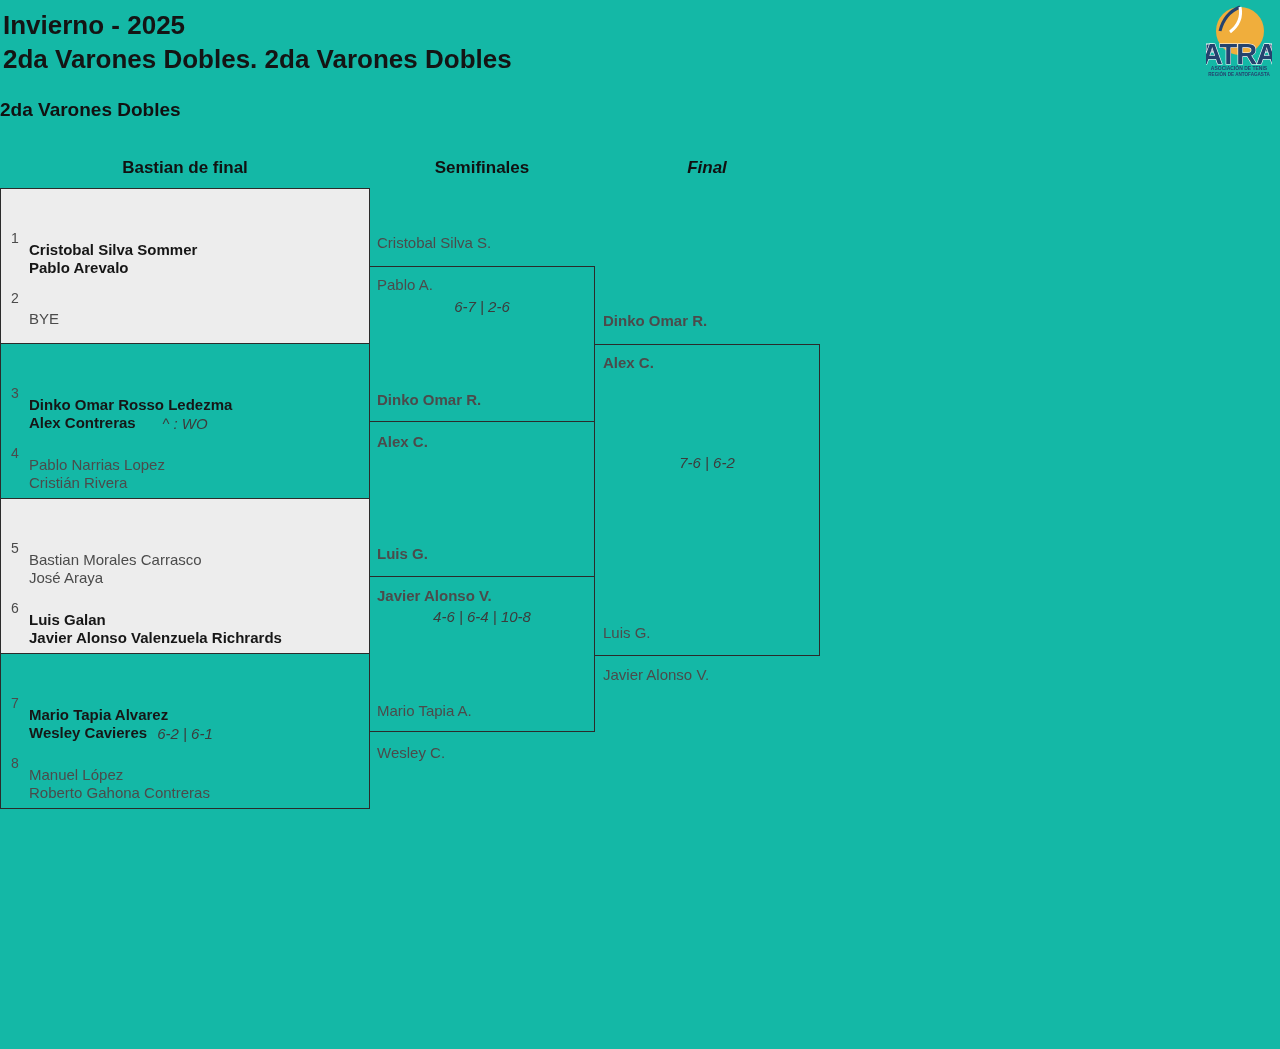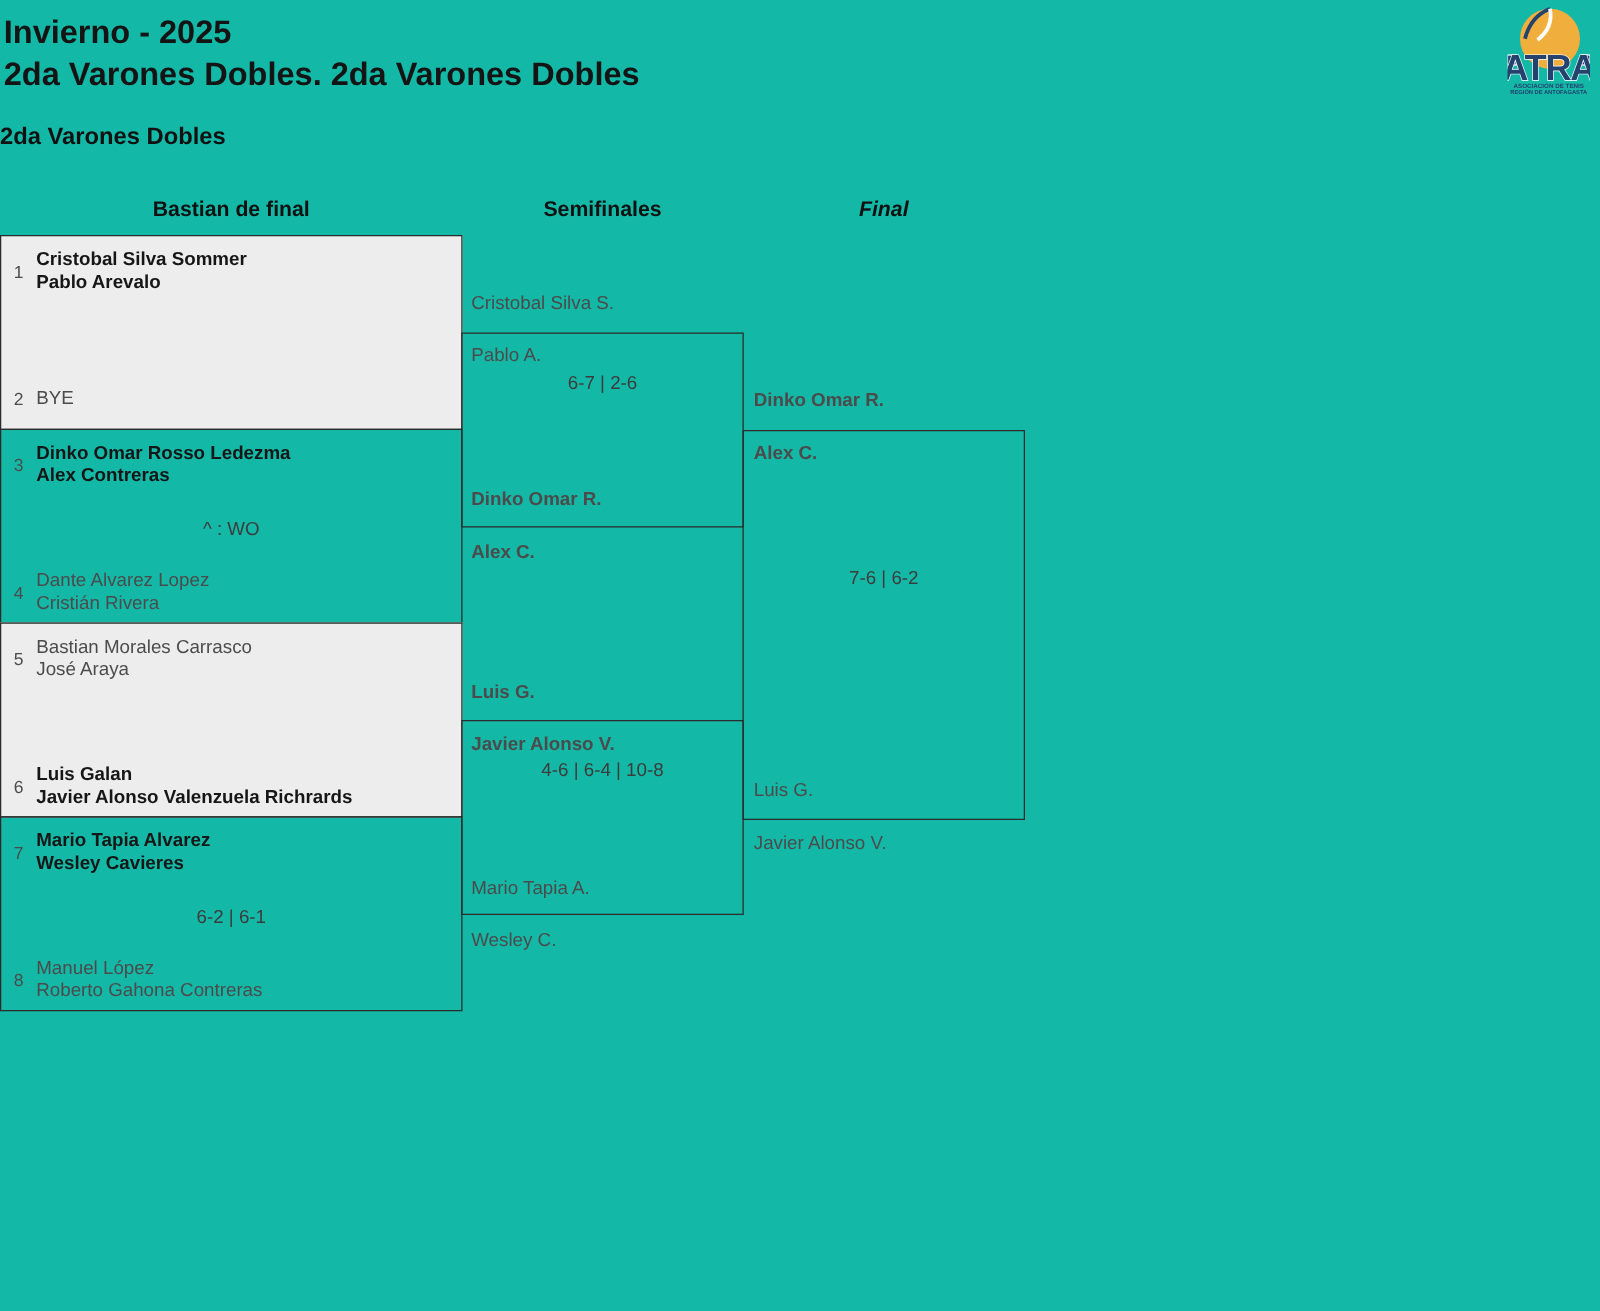--- a/index.html
+++ b/index.html
@@ -56,33 +56,34 @@
   .team {
     position: absolute; left: 7px; right: 4px;
     display: flex; gap: 7px; align-items: center;
   }
   .team-top    { top: 10px; }
   .team-bottom { bottom: 6px; }
   .seed {
     width: 14px; flex: none; text-align: center;
     font-size: 14px; color: #4b4b4b; line-height: 18px;
   }
-  .lines { font-size: 15px; line-height: 18px; color: #4b4b4b; }
+  .lines { font-size: 15px; line-height: 18px; color: #4b4b4b; margin-top: 42px; }
   .lines span { display: block; }
   .lines span:empty { display: none; }
   .team-bottom .lines {
     min-height: 36px; display: flex; flex-direction: column; justify-content: center;
   }
   .bold { font-weight: 700; color: #161616; }
 
   
   .score {
     position: absolute; left: 0; width: 100%;
     text-align: center; font-size: 15px; line-height: 18px; color: #3c3c3c;
     white-space: nowrap;
+    font-style: italic;
   }
   .qf-box .score    { top: 71px; }
   .sf-box .score    { top: 31px; }
   .final-box .score { top: 109px; }
 
   
   .adv-label {
     position: absolute;
     font-size: 15px; line-height: 18px; color: #4b4b4b;
     white-space: nowrap;
@@ -144,21 +145,21 @@
       <span class="seed">3</span>
       <span class="lines bold">
         <span>Dinko Omar Rosso Ledezma</span>
         <span>Alex Contreras</span>
       </span>
     </div>
     <div class="score">^ : WO</div>
     <div class="team team-bottom">
       <span class="seed">4</span>
       <span class="lines">
-        <span>Dante Alvarez Lopez</span>
+        <span>Pablo Narrias Lopez</span>
         <span>Cristián Rivera</span>
       </span>
     </div>
   </div>
 
   <div class="box qf-box qf-2 qf-gray">
     <div class="team team-top">
       <span class="seed">5</span>
       <span class="lines">
         <span>Bastian Morales Carrasco</span>

